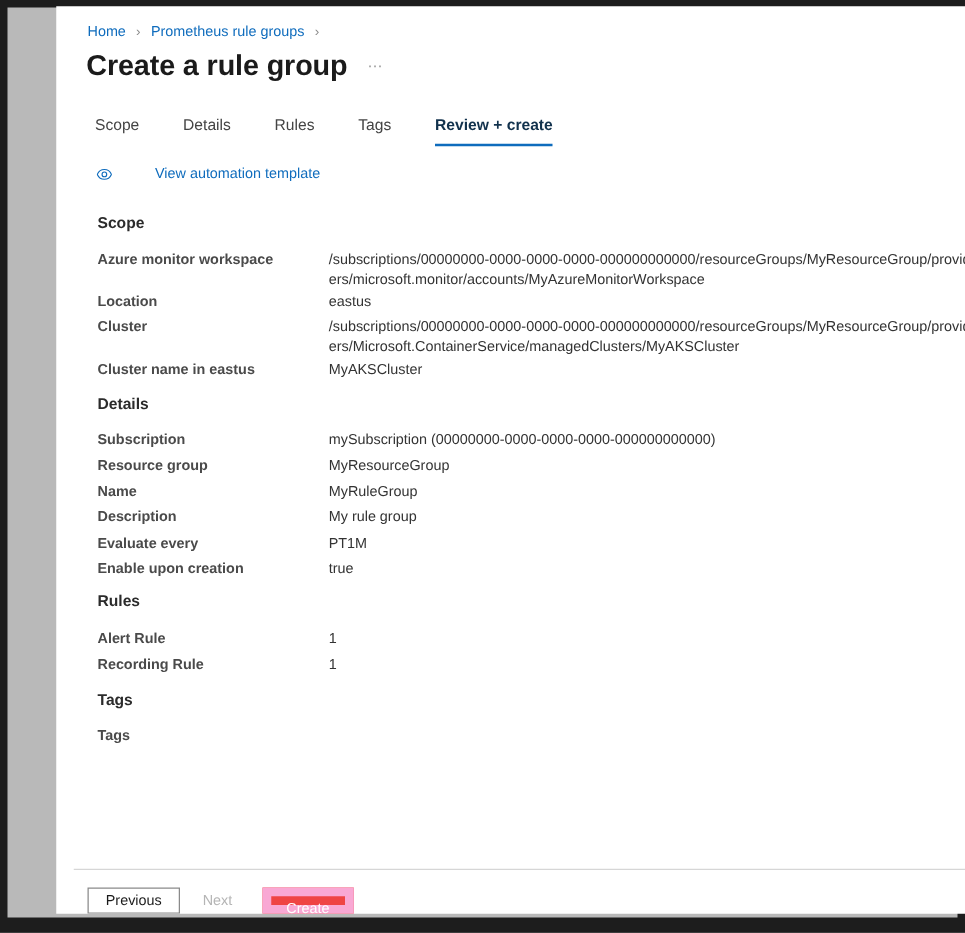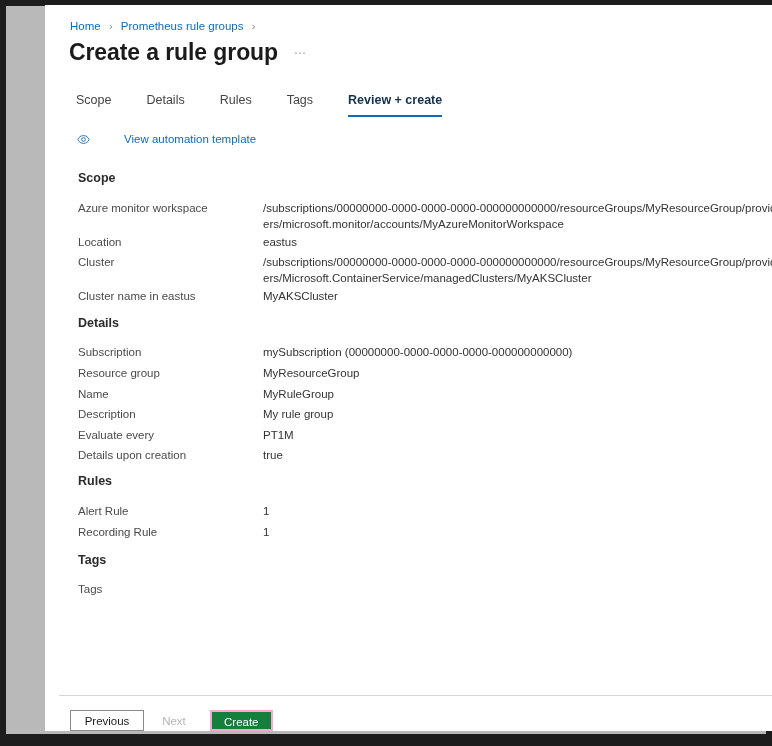--- a/index.html
+++ b/index.html
@@ -147,20 +147,21 @@
     width: 700px;
     font-size: 11.5px;
     line-height: 16px;
   }
   .row .label {
     position: absolute;
     left: 0;
     top: 0;
     width: 180px;
     color: #4a4a4a;
+    font-weight: bold;
   }
   .row .value {
     position: absolute;
     left: 185px;
     top: 0;
     width: 515px;
     color: #333333;
     word-break: break-all;
   }
 
@@ -198,22 +199,22 @@
     min-width: 74px;
   }
   .btn-disabled {
     background: transparent;
     border: 1px solid transparent;
     color: #b5b5b5;
     min-width: 60px;
     cursor: default;
   }
   .btn-primary {
-    background: #15803d;
-    border: 2px solid #f9a8d4;
+    background: #ef4444;
+    border: 7px solid #f9a8d4;
     color: #ffffff;
     min-width: 62px;
     margin-left: 6px;
   }
 </style>
 </head>
 <body>
 
 <div class="frame">
   <div class="shadow-edge"></div>
@@ -292,21 +293,21 @@
       <div class="label">Description</div>
       <div class="value">My rule group</div>
     </div>
 
     <div class="row" style="top:422px;">
       <div class="label">Evaluate every</div>
       <div class="value">PT1M</div>
     </div>
 
     <div class="row" style="top:442px;">
-      <div class="label">Details upon creation</div>
+      <div class="label">Enable upon creation</div>
       <div class="value">true</div>
     </div>
 
     <div class="section-head" style="top:468px;">Rules</div>
 
     <div class="row" style="top:498px;">
       <div class="label">Alert Rule</div>
       <div class="value">1</div>
     </div>
 

